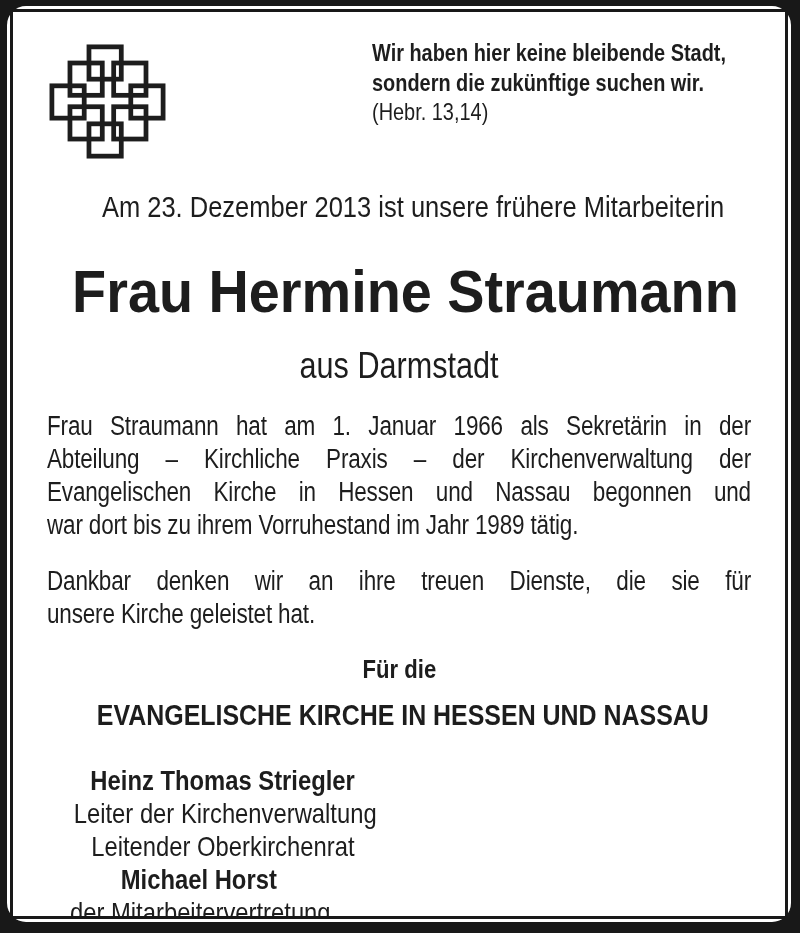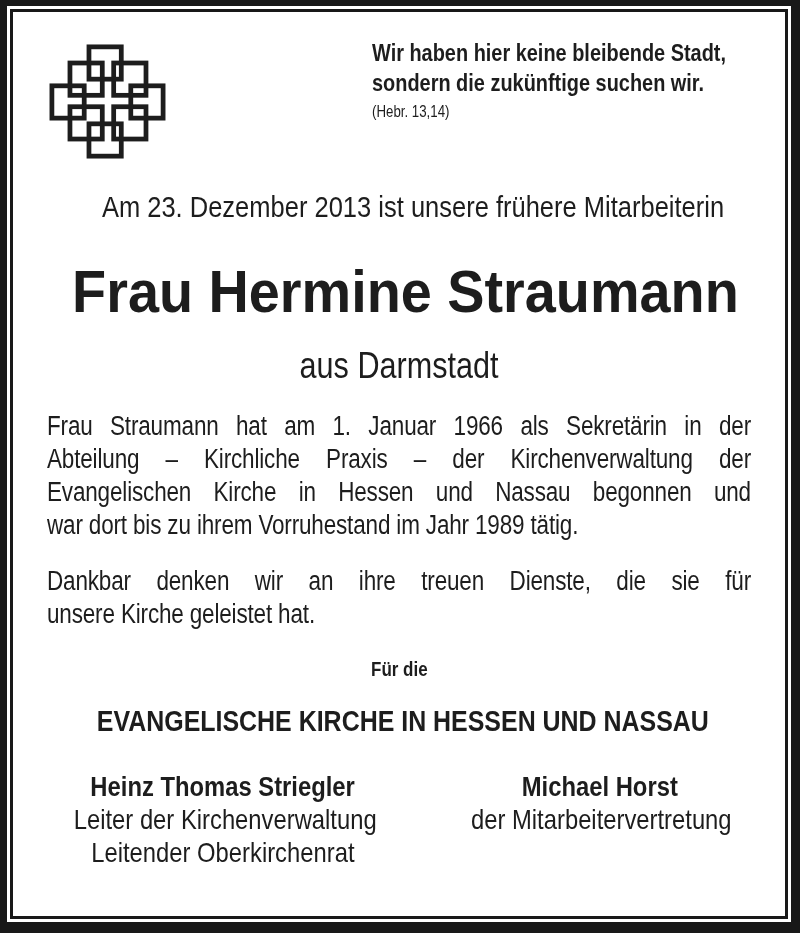--- a/index.html
+++ b/index.html
@@ -8,20 +8,21 @@
     width: 800px; height: 933px;
     background: #181818;
     font-family: "Liberation Sans", sans-serif;
     color: #1d1d1d;
     overflow: hidden;
   }
   .paper {
     position: absolute;
     top: 6px; left: 7px; right: 9px; bottom: 11px;
     background: #ffffff;
+    border-radius: 19px;
   }
   .inner {
     position: absolute;
     inset: 3px;
     border: 3px solid #181818;
   }
   .content {
     position: relative;
     height: 100%;
     padding: 0 34px;
@@ -31,21 +32,21 @@
   .logo {
     display: block;
     margin: 32px 0 0 2px;
     width: 117px; height: 115px;
   }
   .quote {
     position: absolute;
     left: 359px; top: 26px;
   }
   .q-line { font-weight: bold; font-size: 24px; line-height: 30px; white-space: nowrap; }
-  .q-ref  { font-weight: normal; font-size: 16px; line-height: 27px; white-space: nowrap; }
+  .q-ref  { font-weight: normal; font-size: 24px; line-height: 27px; white-space: nowrap; }
   .qsqz   { display: inline-block; transform: scaleX(0.83); transform-origin: left center; }
 
   .center-line { text-align: center; white-space: nowrap; }
   .sqz { display: inline-block; transform: scaleX(0.85); }
   .b { font-weight: bold; }
 
   .intro  { margin-top: 30px; font-size: 30px; line-height: 36px; }
   .name   { margin: 35px 0 0 0; font-size: 60px; line-height: 64px; font-weight: bold; }
   .origin { margin-top: 24px; font-size: 36px; line-height: 36px; }
   .death  { margin-top: 14px; font-size: 30px; line-height: 36px; }
@@ -55,24 +56,24 @@
   .pline {
     width: 120%;
     transform: scaleX(0.8333);
     transform-origin: left center;
     text-align: justify;
     text-align-last: justify;
     letter-spacing: -0.2px;
   }
   .plast { text-align-last: left; }
 
-  .org-prefix { margin-top: 21px; font-size: 20px; line-height: 34px; text-align: center; }
-  .org-name   { margin-top: 18px;  font-size: 29px; line-height: 34px; }
+  .org-prefix { margin-top: 21px; font-size: 26px; line-height: 34px; text-align: center; }
+  .org-name   { margin-top: 12px;  font-size: 29px; line-height: 34px; }
 
-  .sigs { display: flex; justify-content: space-between; margin-top: 32px; }
+  .sigs { display: flex; justify-content: space-between; margin-top: 32px; flex-direction: column; }
   .sig-col { width: 50%; }
   .sig-col.right { width: 43%; }
   .sig-line { font-size: 28px; line-height: 33px; }
 </style>
 </head>
 <body>
 
 <div class="page">
   <div class="paper">
     <div class="inner">

